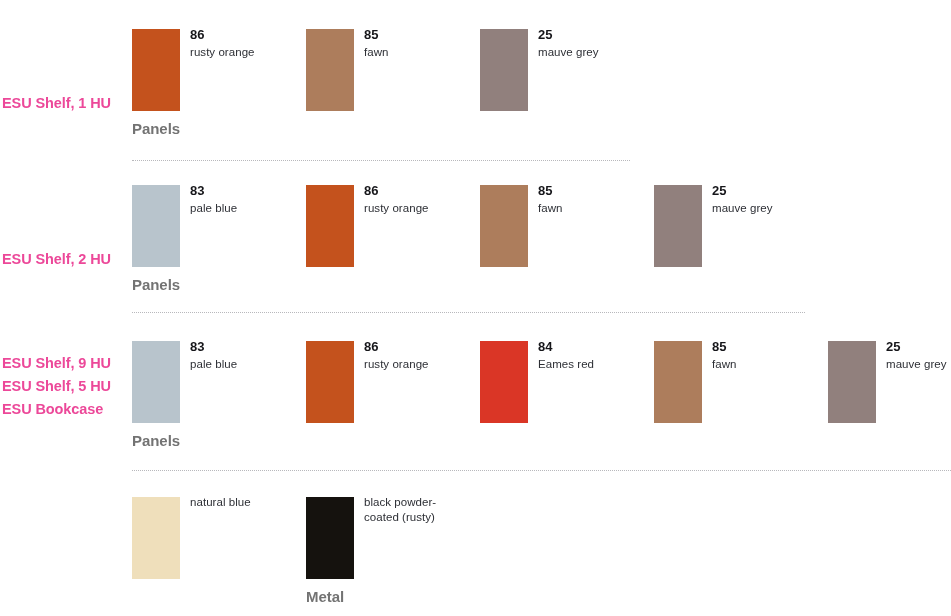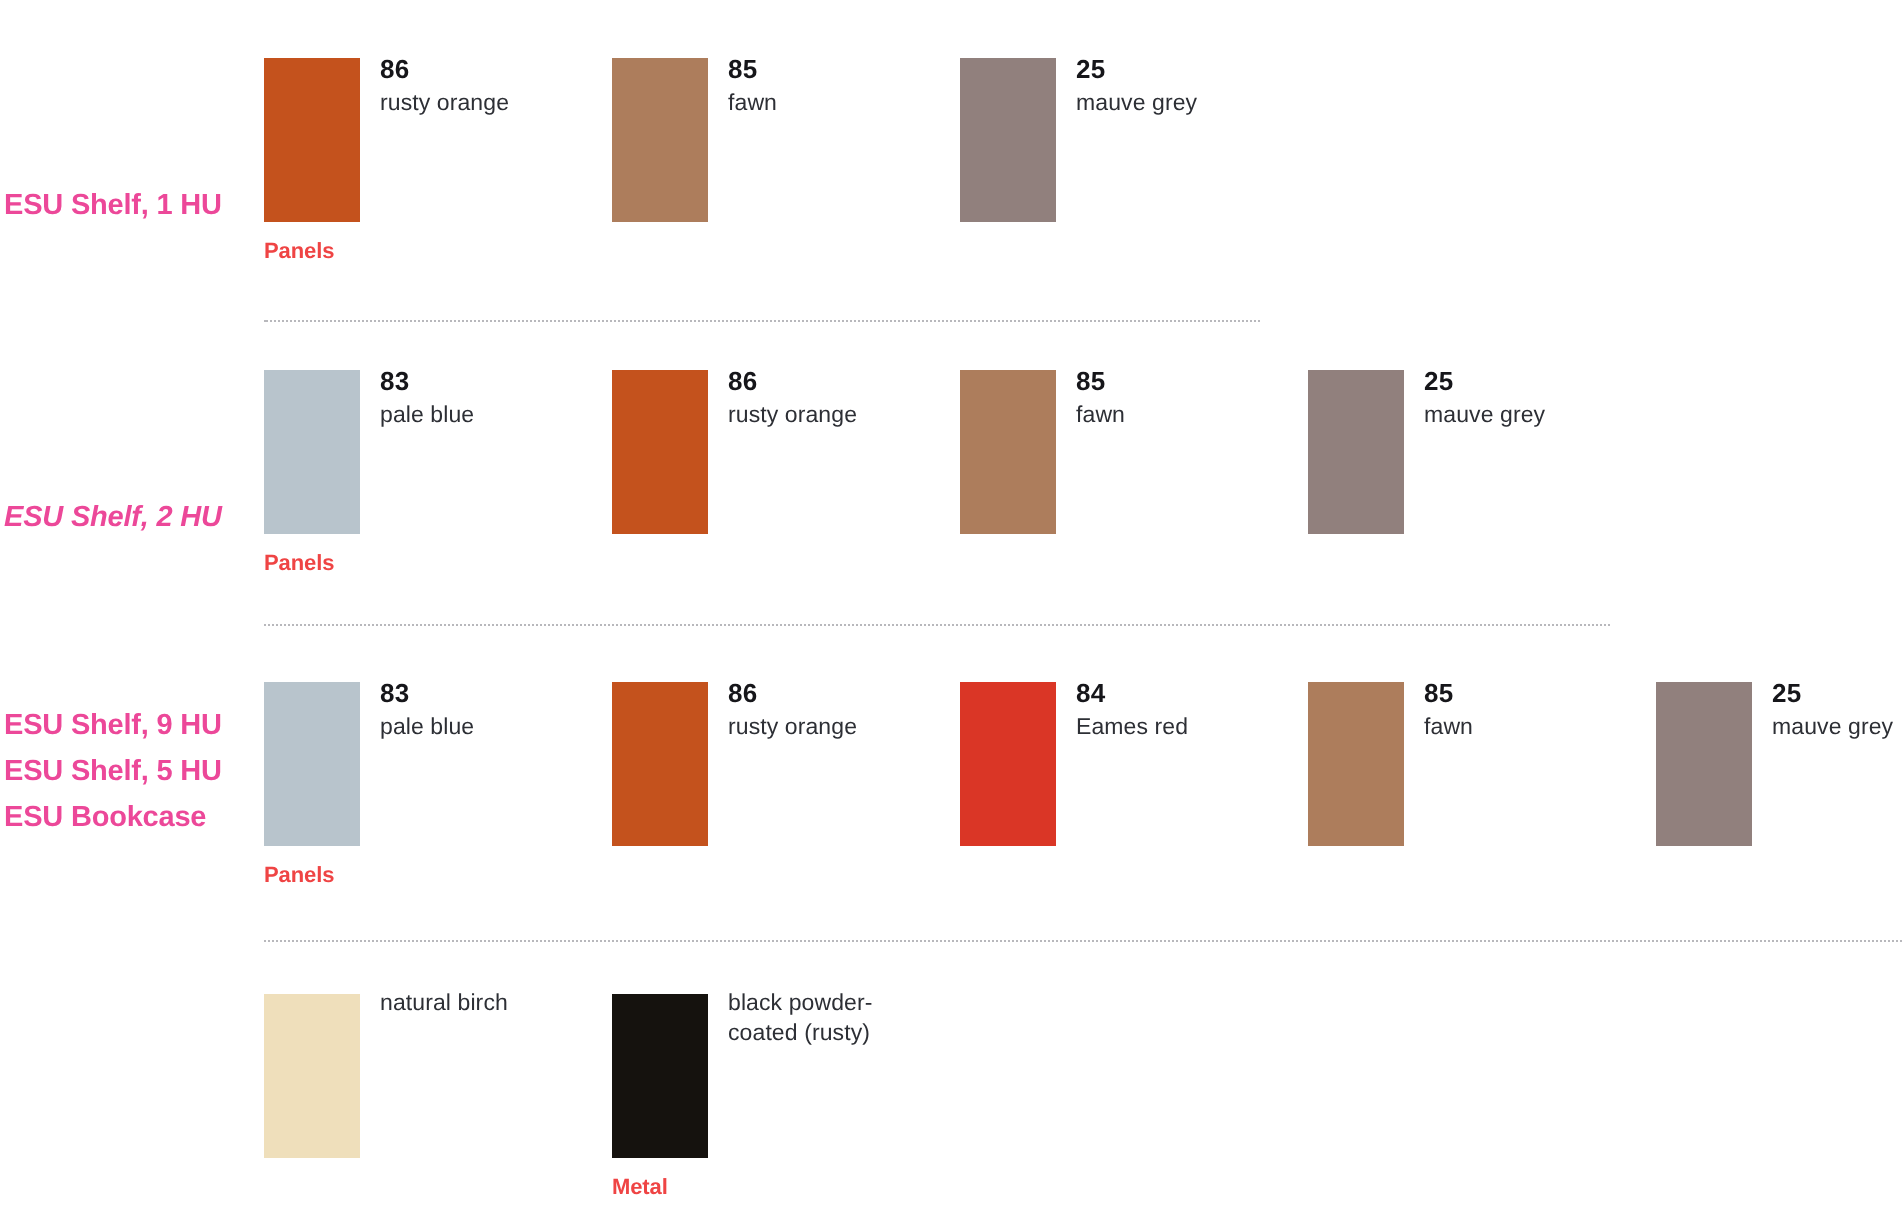--- a/index.html
+++ b/index.html
@@ -82,23 +82,23 @@
     margin-top: 2px;
     letter-spacing: 0.05px;
   }
   .swatch-name.two-line {
     width: 104px;
   }
 
   
   .group-caption {
     position: absolute;
-    font-size: 11px;
+    font-size: 15px;
     font-weight: bold;
-    color: #ef4444;
+    color: #737373;
     letter-spacing: -0.05px;
     white-space: nowrap;
   }
 
   
   .divider {
     position: absolute;
     height: 1px;
     border-top: 1px dotted #b8b8bc;
   }
@@ -124,21 +124,21 @@
       </div>
     </div>
     <div class="swatch-group" style="left: 480px; top: 29px;">
       <div class="swatch" style="background: rgb(145, 128, 125);"></div>
       <div class="swatch-text">
         <div class="swatch-code">25</div>
         <div class="swatch-name">mauve grey</div>
       </div>
     </div>
     <div class="group-caption" style="left: 132px; top: 120px;">Panels</div>
-    <div class="cat-label" style="top: 248px; font-style: italic;">ESU Shelf, 2 HU</div>
+    <div class="cat-label" style="top: 248px;">ESU Shelf, 2 HU</div>
     <div class="swatch-group" style="left: 132px; top: 185px;">
       <div class="swatch" style="background: rgb(184, 196, 204);"></div>
       <div class="swatch-text">
         <div class="swatch-code">83</div>
         <div class="swatch-name">pale blue</div>
       </div>
     </div>
     <div class="swatch-group" style="left: 306px; top: 185px;">
       <div class="swatch" style="background: rgb(196, 82, 29);"></div>
       <div class="swatch-text">
@@ -196,21 +196,21 @@
       <div class="swatch" style="background: rgb(145, 128, 125);"></div>
       <div class="swatch-text">
         <div class="swatch-code">25</div>
         <div class="swatch-name">mauve grey</div>
       </div>
     </div>
     <div class="group-caption" style="left: 132px; top: 432px;">Panels</div>
     <div class="swatch-group" style="left: 132px; top: 497px;">
       <div class="swatch birch" style="background: rgb(239, 223, 187);"></div>
       <div class="swatch-text">
-        <div class="swatch-name" style="margin-top: 1px;">natural birch</div>
+        <div class="swatch-name" style="margin-top: 1px;">natural blue</div>
       </div>
     </div>
     <div class="group-caption" style="left: 132px; top: 620px;">Shelf</div>
     <div class="swatch-group" style="left: 306px; top: 497px;">
       <div class="swatch" style="background: rgb(21, 18, 14);"></div>
       <div class="swatch-text">
         <div class="swatch-name two-line" style="margin-top: 1px;">black powder-coated (rusty)</div>
       </div>
     </div>
     <div class="group-caption" style="left: 306px; top: 588px;">Metal</div>

